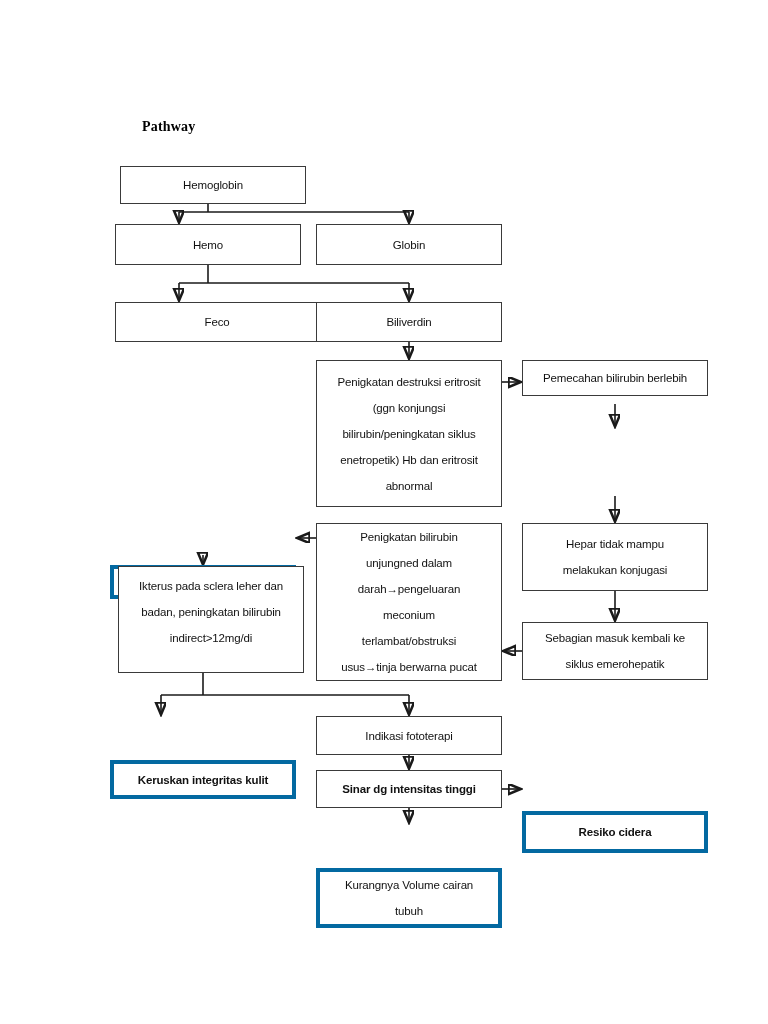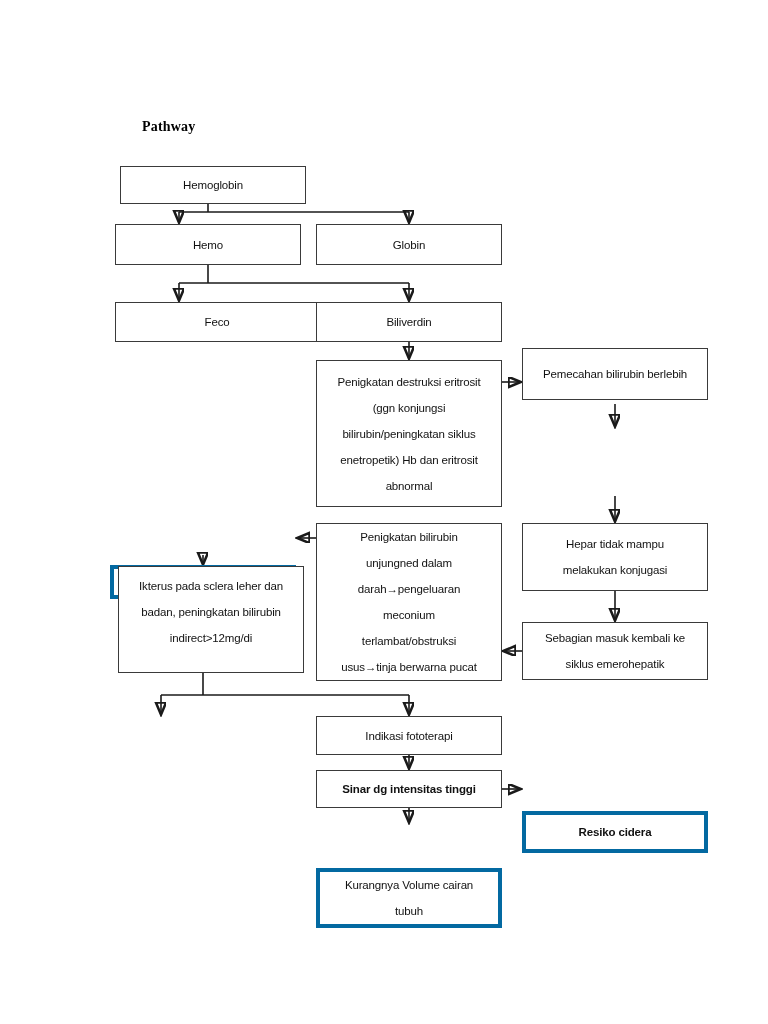--- a/index.html
+++ b/index.html
@@ -183,21 +183,21 @@
     </div>
 
     <div class="node" style="left:316px; top:360px; width:186px; height:147px;justify-content:flex-end;">
       <span class="txt">Penigkatan destruksi eritrosit
 (ggn konjungsi
 bilirubin/peningkatan siklus
 enetropetik) Hb dan eritrosit
 abnormal</span>
     </div>
 
-    <div class="node single" style="left:522px; top:348px; width:186px; height:52px;">
+    <div class="node single" style="left:522px; top:360px; width:186px; height:36px;">
       <span class="txt">Pemecahan bilirubin berlebih</span>
     </div>
 
 
     <div class="node single bold-border" style="left:110px; top:521px; width:186px; height:34px;">
       <span class="txt">Ikterik Neonatus</span>
     </div>
 
     <div class="node" style="left:522px; top:523px; width:186px; height:68px;">
       <span class="txt">Hepar tidak mampu
@@ -217,20 +217,23 @@
       <span class="txt">Ikterus pada sclera leher dan
 badan, peningkatan bilirubin
 indirect&gt;12mg/di</span>
     </div>
 
     <div class="node" style="left:522px; top:622px; width:186px; height:58px;">
       <span class="txt">Sebagian masuk kembali ke
 siklus emerohepatik</span>
     </div>
 
+    <div class="node single bold-border" style="left:110px; top:716px; width:186px; height:39px;">
+      <span class="txt">Keruskan integritas kulit</span>
+    </div>
 
     <div class="node single" style="left:316px; top:716px; width:186px; height:39px;">
       <span class="txt">Indikasi fototerapi</span>
     </div>
 
     <div class="node single" style="left:316px; top:770px; width:186px; height:38px;font-weight:bold;">
       <span class="txt">Sinar dg intensitas tinggi</span>
     </div>
 
     <div class="node single bold-border" style="left:522px; top:767px; width:186px; height:42px;">

